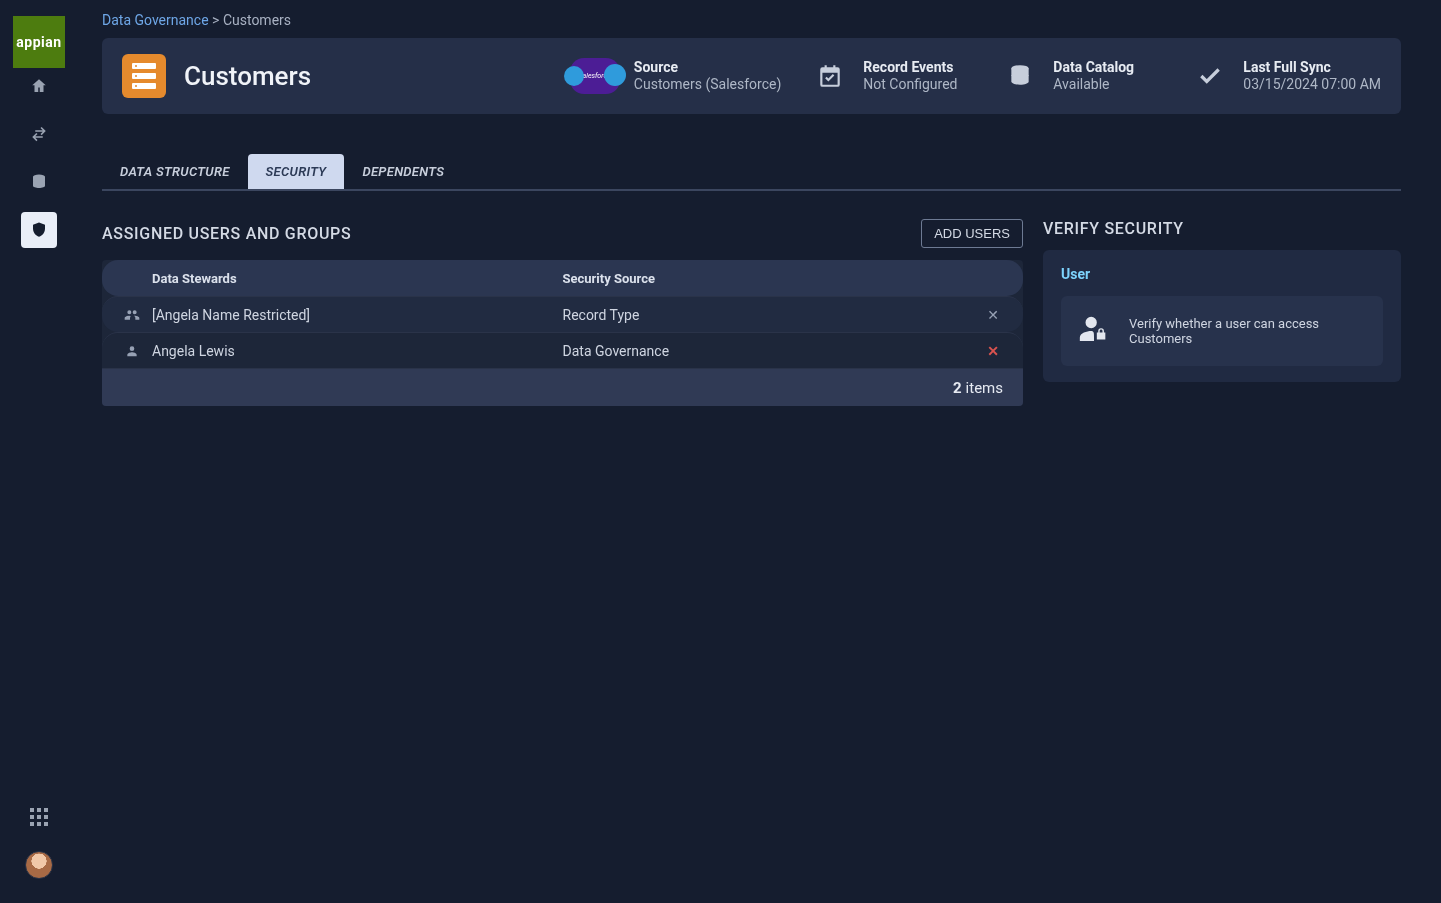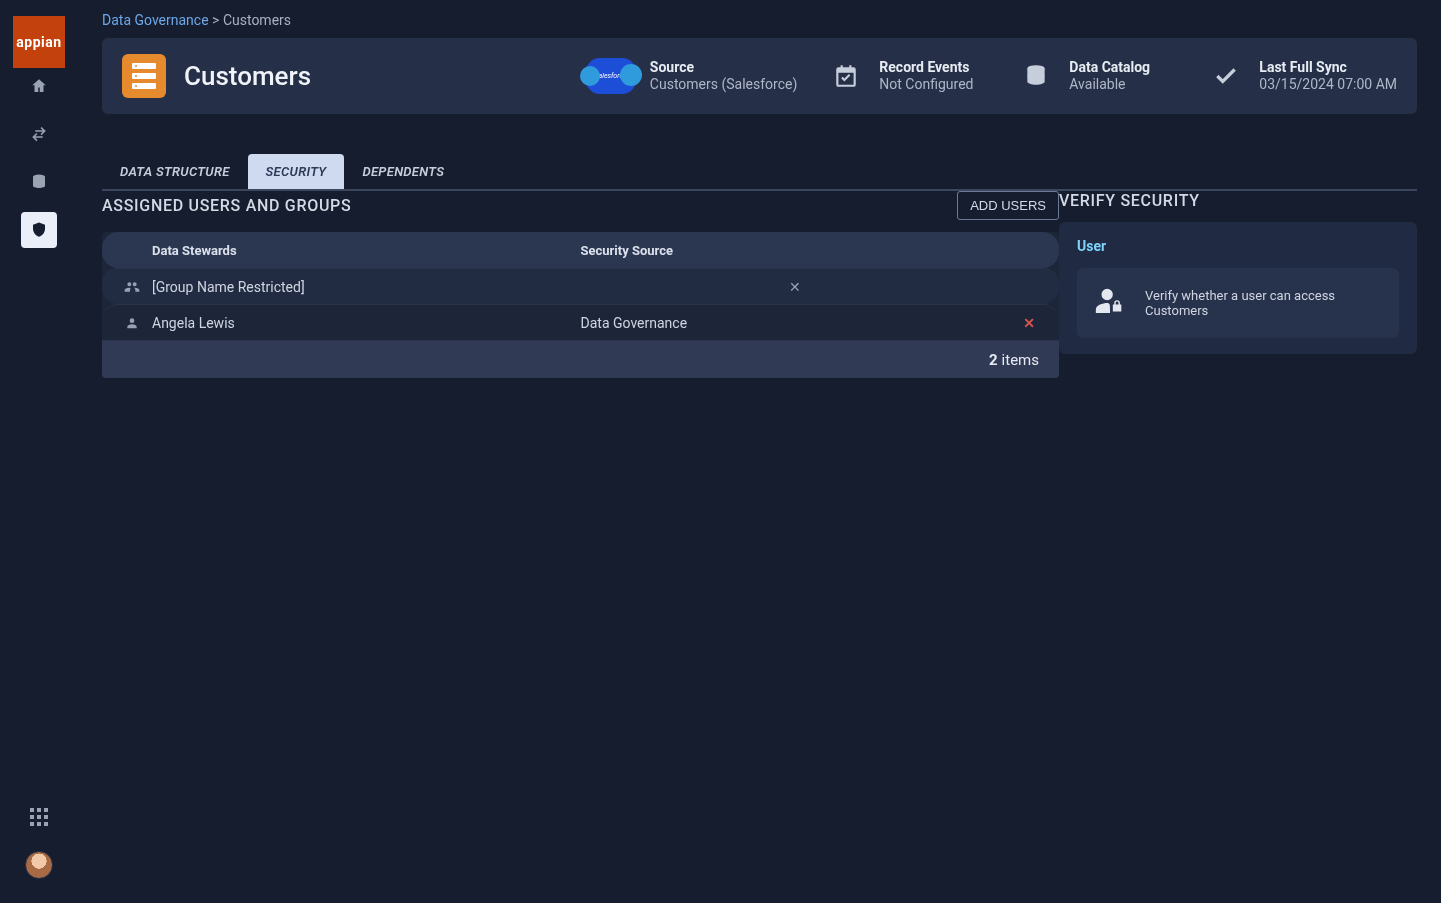--- a/index.html
+++ b/index.html
@@ -15,21 +15,21 @@
   
   .rail {
     width: 78px;
     background: #151d2f;
     display: flex; flex-direction: column;
     align-items: center;
     padding-top: 16px;
   }
   .logo {
     width: 52px; height: 52px;
-    background: #c2410c;
+    background: #4d7c0f;
     display:flex;align-items:center;justify-content:center;
     color:#fff; font-weight:700; font-size:14px;
     letter-spacing:0.5px;
   }
   .rail-icons { display:flex; flex-direction:column; gap:12px; }
   .rail-icon {
     width:36px; height:36px;
     display:flex; align-items:center; justify-content:center;
     color:#9aa3b2;
     border-radius:4px;
@@ -44,21 +44,21 @@
   .avatar {
     width:28px; height:28px; border-radius:50%;
     background: radial-gradient(circle at 50% 35%, #f1c8a8 0 35%, transparent 36%),
                 linear-gradient(#a86a45, #a86a45);
     border:1px solid #2a3347;
   }
   .waffle { width:18px; height:18px; display:grid; grid-template-columns:repeat(3,4px); grid-template-rows:repeat(3,4px); gap:3px; }
   .waffle div { background:#9aa3b2; }
 
   
-  .main { flex:1; padding: 12px 24px 24px 24px; overflow:auto; }
+  .main { flex:1; padding: 12px 40px 24px 24px; overflow:auto; }
   .breadcrumb { font-size:14px; color:#a8b1c2; margin-bottom:10px; }
   .breadcrumb a { color:#6ea6e6; text-decoration:none; }
 
   .header-card {
     background:#252f48;
     border-radius:6px;
     padding:16px 20px;
     display:flex; align-items:center;
     gap:30px;
   }
@@ -72,42 +72,42 @@
   .layers-icon .bar { width:24px; height:6px; background:#fff; border-radius:1px; position:relative;}
   .layers-icon .bar::before { content:""; position:absolute; left:3px; top:2px; width:2px; height:2px; background:#e58a2d; border-radius:50%;}
   .page-title { font-size:26px; color:#f0f3f8; font-weight:500; }
 
   .meta-block { display:flex; align-items:center; gap:14px; min-width:160px; }
   .meta-icon { width:38px; height:38px; display:flex; align-items:center; justify-content:center; color:#c7cedb; }
   .meta-text .lbl { font-size:14px; font-weight:700; color:#e7ebf2; }
   .meta-text .val { font-size:14px; color:#aeb7c6; line-height:1.3; }
 
   .cloud-badge {
-    width:50px; height:36px; background:#1d4ed8; border-radius:14px;
+    width:50px; height:36px; background:#4c1d95; border-radius:14px;
     position:relative; display:flex; align-items:center; justify-content:center; color:#fff; font-size:7px; font-style:italic;
   }
   .cloud-badge::before, .cloud-badge::after{
     content:""; position:absolute; background:#2f9bdc; border-radius:50%;
   }
   .cloud-badge::before{ width:20px;height:20px; left:-6px; top:8px;}
   .cloud-badge::after{ width:22px;height:22px; right:-6px; top:6px;}
 
   
   .tabs { display:flex; margin-top:40px; border-bottom:2px solid #3b465f; }
   .tab {
     padding:10px 18px; font-size:13px; letter-spacing:0.3px;
     color:#c7cedb; cursor:pointer; font-weight:600;font-style:italic;
   }
   .tab.active {
     background:#cfd9ef; color:#2c3a56;
     border-top-left-radius:4px; border-top-right-radius:4px;
   }
 
   
-  .content-row { display:flex; align-items:flex-start; }
+  .content-row { display:flex; gap:20px; margin-top:28px; align-items:flex-start; }
   .panel-left { flex:1; }
   .panel-right { width:358px; }
 
   .section-header { display:flex; align-items:center; justify-content:space-between; margin-bottom:12px; }
   .section-title { font-size:16px; letter-spacing:0.7px; color:#d4dae5; font-weight:500;}
   .btn-outline {
     border:1px solid #6d7a93; background:transparent; color:#d4dae5;
     font-size:13px; padding:6px 12px; border-radius:3px; cursor:pointer;
   }
 
@@ -294,21 +294,22 @@
             <div class="col2">Security Source</div>
             <div></div>
           </div>
 
           <div class="trow">
             <div class="iconcell">
               <svg width="16" height="16" viewBox="0 0 24 24" fill="currentColor">
                   <path d="M16 11a3 3 0 1 0-3-3 3 3 0 0 0 3 3zm-8 0a3 3 0 1 0-3-3 3 3 0 0 0 3 3zm0 2c-2.3 0-7 1.2-7 3.5V19h8v-2.5c0-.9.4-1.7 1.1-2.3A11.4 11.4 0 0 0 8 13zm8 0c-.3 0-.6 0-1 .1 1.2.9 2 2 2 3.4V19h6v-2.5C23 14.2 18.3 13 16 13z"></path>
                 </svg>
             </div>
-            <div>[Group Name Restricted]</div>
+            <div>[Angela Name Restricted]</div>
+            <div>Record Type</div>
             <div class="removecell">
                 <span class="remove-x">✕</span>
               </div>
           </div>
 
           <div class="trow">
             <div class="iconcell">
               <svg width="14" height="14" viewBox="0 0 24 24" fill="currentColor">
                   <path d="M12 12a4 4 0 1 0-4-4 4 4 0 0 0 4 4zm0 2c-3 0-8 1.5-8 4.5V21h16v-2.5c0-3-5-4.5-8-4.5z"></path>
                 </svg>

